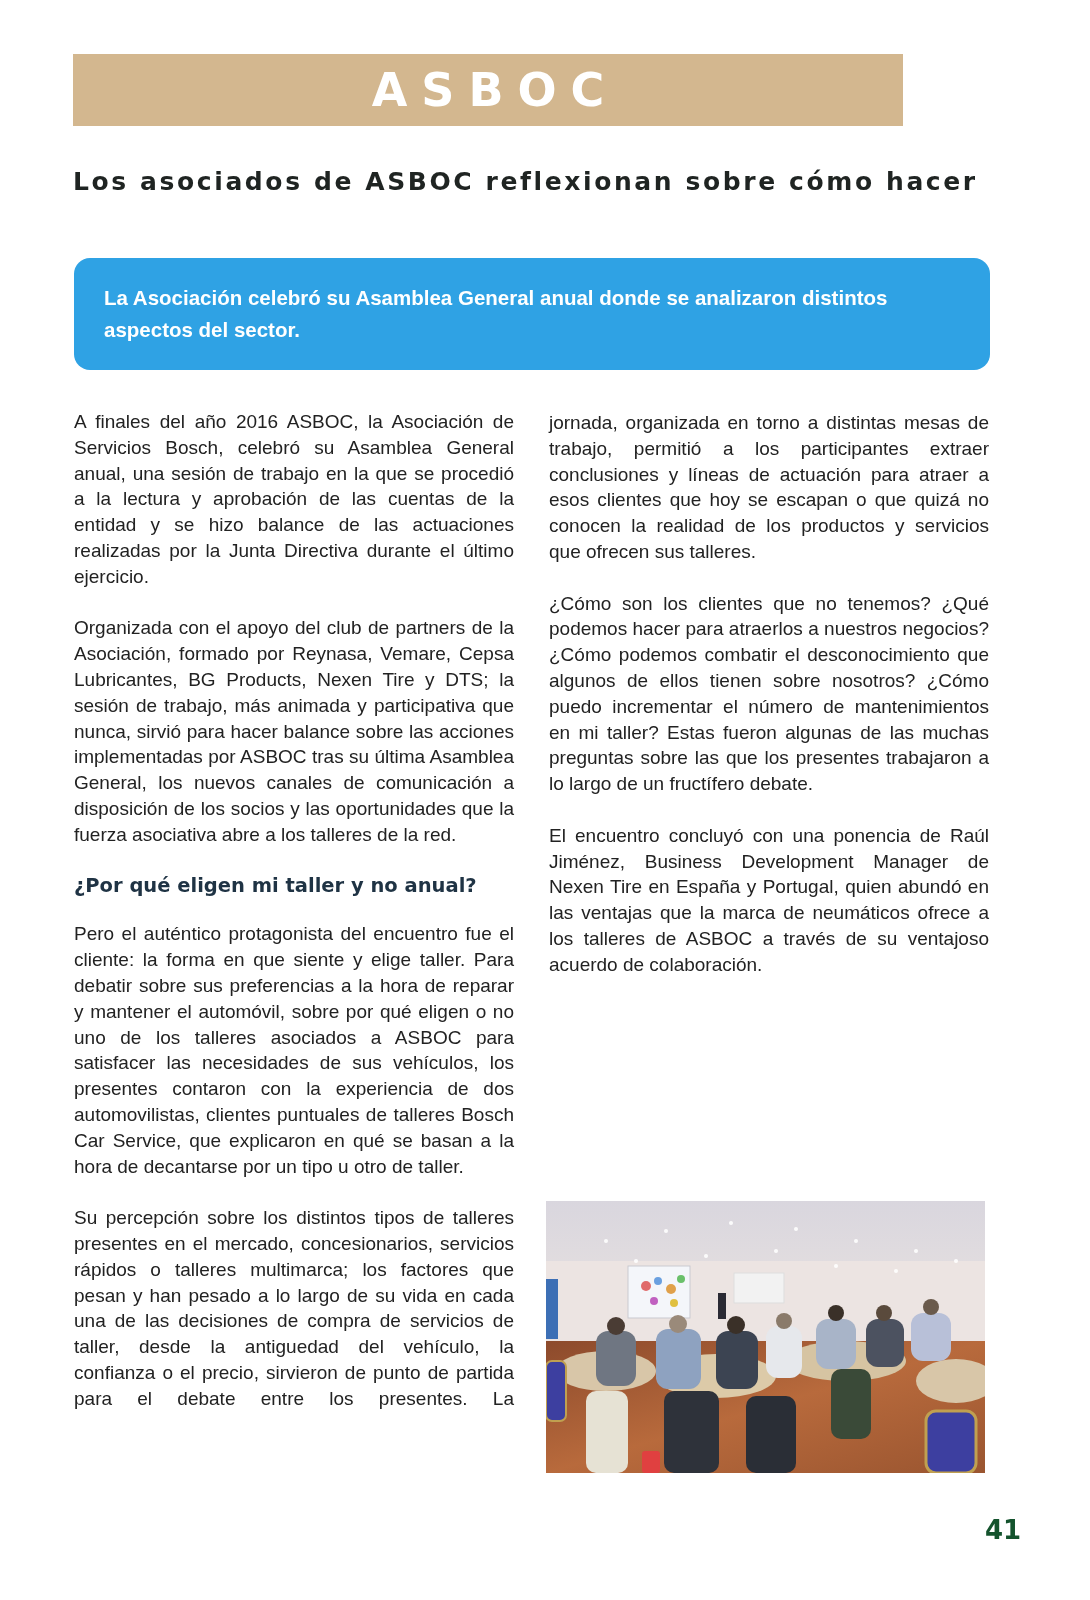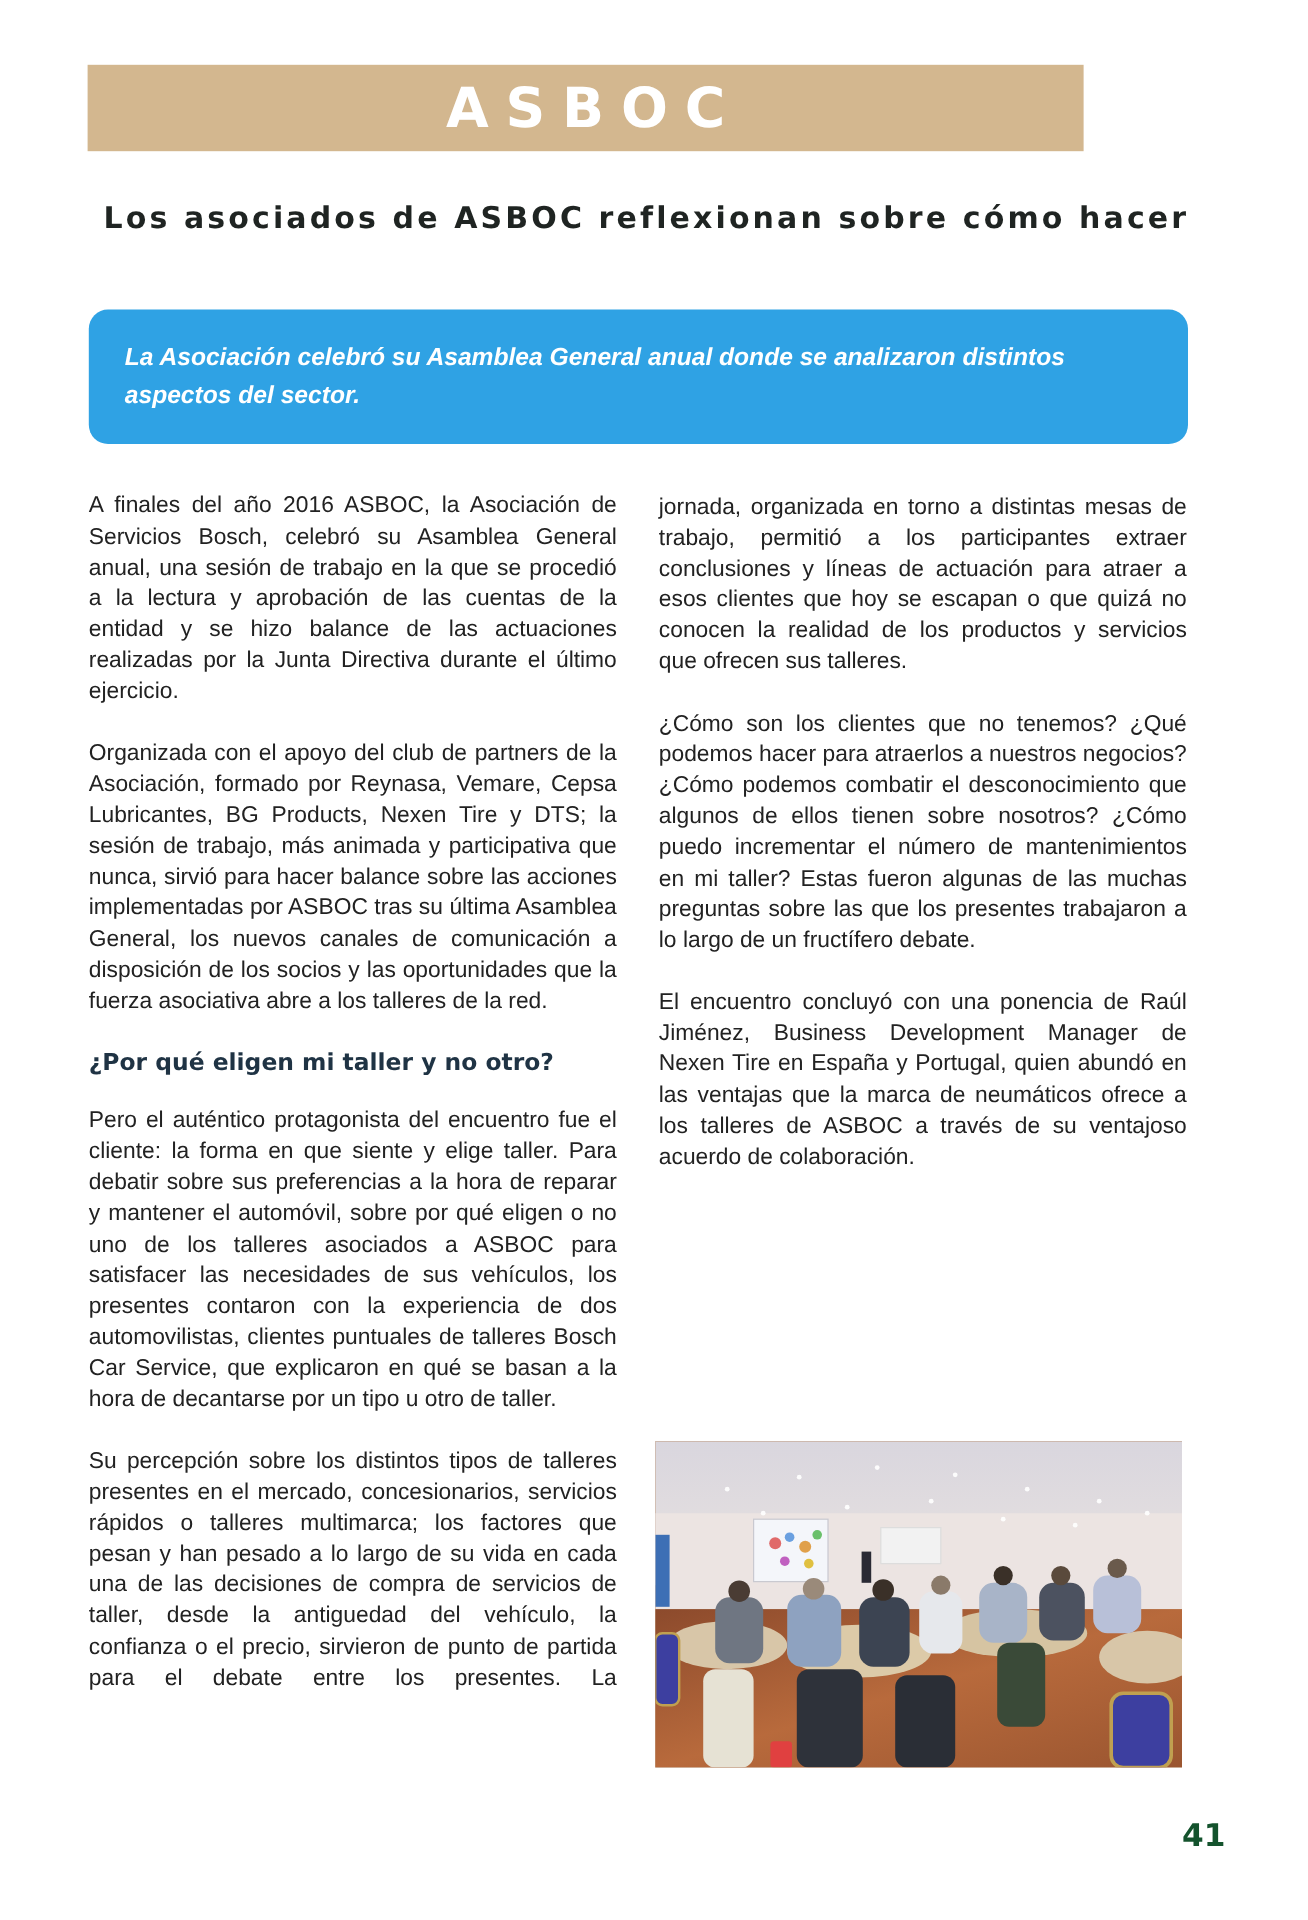--- a/index.html
+++ b/index.html
@@ -1,20 +1,20 @@
 <!DOCTYPE html>
 <html><head>
 <meta charset="utf-8">
 <style>
   html, body { margin: 0; padding: 0; background: #ffffff; }
   body { width: 1090px; height: 1600px; position: relative; overflow: hidden; font-family: "Liberation Sans", sans-serif; color: #1e1e1e; }
   .banner { position: absolute; left: 73px; top: 54px; width: 830px; height: 72px; background: #d3b78f; display: flex; align-items: center; justify-content: center; }
   .banner-title { color: #ffffff; font-family: "DejaVu Sans", sans-serif; font-weight: bold; font-size: 46px; letter-spacing: 14px; padding-left: 14px; }
-  .headline { position: absolute; left: 73px; top: 160px; width: 918px; text-align: right; font-family: "DejaVu Sans", sans-serif; font-weight: bold; font-size: 25px; letter-spacing: 2.6px; line-height: 43px; color: #1f2422; }
-  .lead-box { position: absolute; left: 74px; top: 258px; width: 916px; height: 112px; background: #2fa2e4; border-radius: 16px; box-sizing: border-box; padding: 24px 30px 0 30px; font-style: italic; }
+  .headline { position: absolute; left: 73px; top: 160px; width: 918px; text-align: left; font-family: "DejaVu Sans", sans-serif; font-weight: bold; font-size: 25px; letter-spacing: 2.6px; line-height: 43px; color: #1f2422; }
+  .lead-box { position: absolute; left: 74px; top: 258px; width: 916px; height: 112px; background: #2fa2e4; border-radius: 16px; box-sizing: border-box; padding: 24px 30px 0 30px; }
   .lead-text { color: #ffffff; font-family: "Liberation Sans", sans-serif; font-weight: bold; font-size: 20.5px; line-height: 32px; }
   .col { position: absolute; top: 409px; width: 440px; font-family: "Liberation Sans", sans-serif; font-size: 19px; line-height: 25.8px; color: #222222; }
   .col-left { left: 74px; }
   .col-right { left: 549px; top: 410px; }
   .col p { margin: 0 0 25.8px 0; text-align: justify; hyphens: auto; }
   .subhead { font-family: "DejaVu Sans", sans-serif; font-weight: bold; font-size: 19.5px; color: #1f3344; margin: 2px 0 22px 0; line-height: 26px; }
   .end-mark { display: inline-block; width: 11px; height: 11px; background: #2a3a34; margin-left: 8px; vertical-align: 0px; }
   .photo { position: absolute; left: 546px; top: 1201px; width: 439px; height: 272px; overflow: hidden; background: #b58a6a; }
   .page-number { position: absolute; left: 985px; top: 1515px; font-family: "DejaVu Sans", sans-serif; font-weight: bold; font-size: 26px; color: #14532d; }
 </style>
@@ -29,21 +29,21 @@
   <div>Los asociados de ASBOC reflexionan sobre cómo hacer</div>
 </div>
 
 <div class="lead-box">
   <div class="lead-text">La Asociación celebró su Asamblea General anual donde se analizaron distintos aspectos del sector.</div>
 </div>
 
 <div class="col col-left">
   <p>A finales del año 2016 ASBOC, la Asociación de Servicios Bosch, celebró su Asamblea General anual, una sesión de trabajo en la que se procedió a la lectura y aprobación de las cuentas de la entidad y se hizo balance de las actuaciones realizadas por la Junta Directiva durante el último ejercicio.</p>
   <p>Organizada con el apoyo del club de partners de la Asociación, formado por Reynasa, Vemare, Cepsa Lubricantes, BG Products, Nexen Tire y DTS; la sesión de trabajo, más animada y participativa que nunca, sirvió para hacer balance sobre las acciones implementadas por ASBOC tras su última Asamblea General, los nuevos canales de comunicación a disposición de los socios y las oportunidades que la fuerza asociativa abre a los talleres de la red.</p>
-  <div class="subhead">¿Por qué eligen mi taller y no otro?</div>
+  <div class="subhead">¿Por qué eligen mi taller y no anual?</div>
   <p>Pero el auténtico protagonista del encuentro fue el cliente: la forma en que siente y elige taller. Para debatir sobre sus preferencias a la hora de reparar y mantener el automóvil, sobre por qué eligen o no uno de los talleres asociados a ASBOC para satisfacer las necesidades de sus vehículos, los presentes contaron con la experiencia de dos automovilistas, clientes puntuales de talleres Bosch Car Service, que explicaron en qué se basan a la hora de decantarse por un tipo u otro de taller.</p>
   <p style="text-align-last: justify;">Su percepción sobre los distintos tipos de talleres presentes en el mercado, concesionarios, servicios rápidos o talleres multimarca; los factores que pesan y han pesado a lo largo de su vida en cada una de las decisiones de compra de servicios de taller, desde la antiguedad del vehículo, la confianza o el precio, sirvieron de punto de partida para el debate entre los presentes. La</p>
 </div>
 
 <div class="col col-right">
   <p>jornada, organizada en torno a distintas mesas de trabajo, permitió a los participantes extraer conclusiones y líneas de actuación para atraer a esos clientes que hoy se escapan o que quizá no conocen la realidad de los productos y servicios que ofrecen sus talleres.</p>
   <p>¿Cómo son los clientes que no tenemos? ¿Qué podemos hacer para atraerlos a nuestros negocios? ¿Cómo podemos combatir el desconocimiento que algunos de ellos tienen sobre nosotros? ¿Cómo puedo incrementar el número de mantenimientos en mi taller? Estas fueron algunas de las muchas preguntas sobre las que los presentes trabajaron a lo largo de un fructífero debate.</p>
   <p>El encuentro concluyó con una ponencia de Raúl Jiménez, Business Development Manager de Nexen Tire en España y Portugal, quien abundó en las ventajas que la marca de neumáticos ofrece a los talleres de ASBOC a través de su ventajoso acuerdo de colaboración.</p>
 </div>
 

